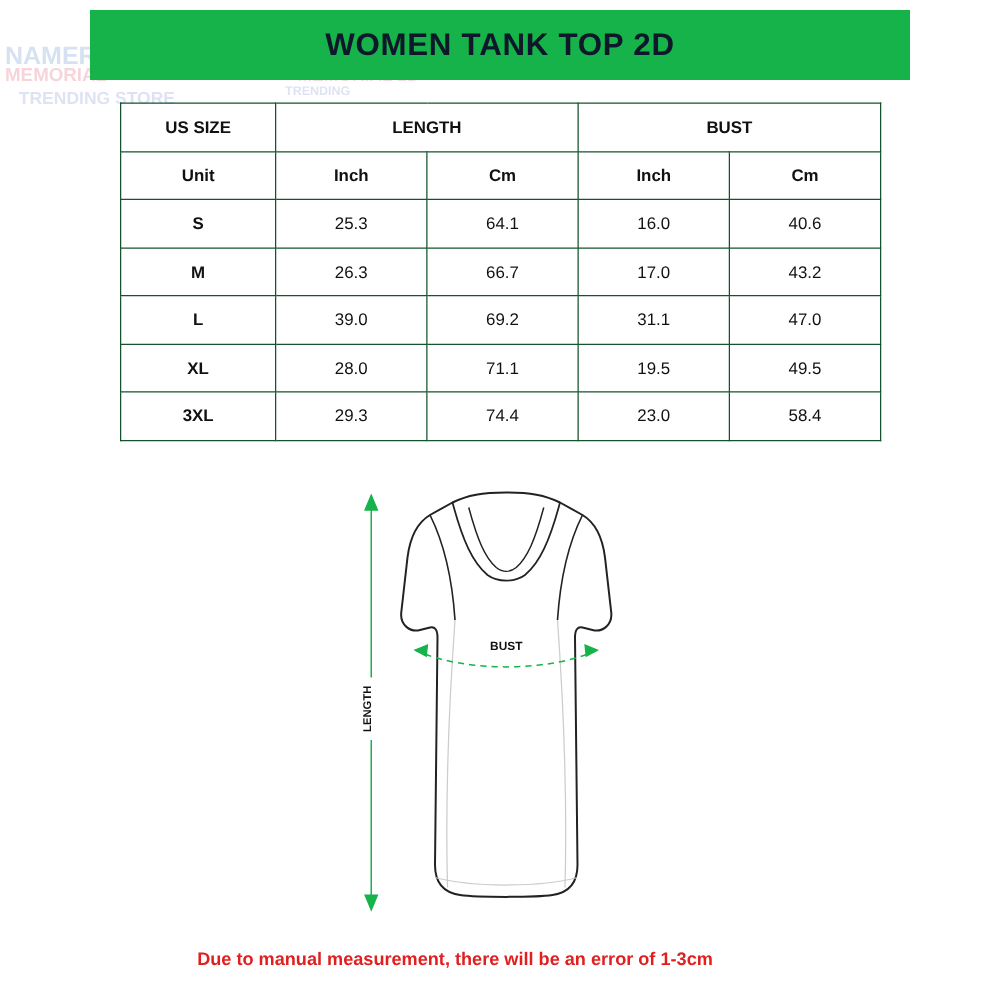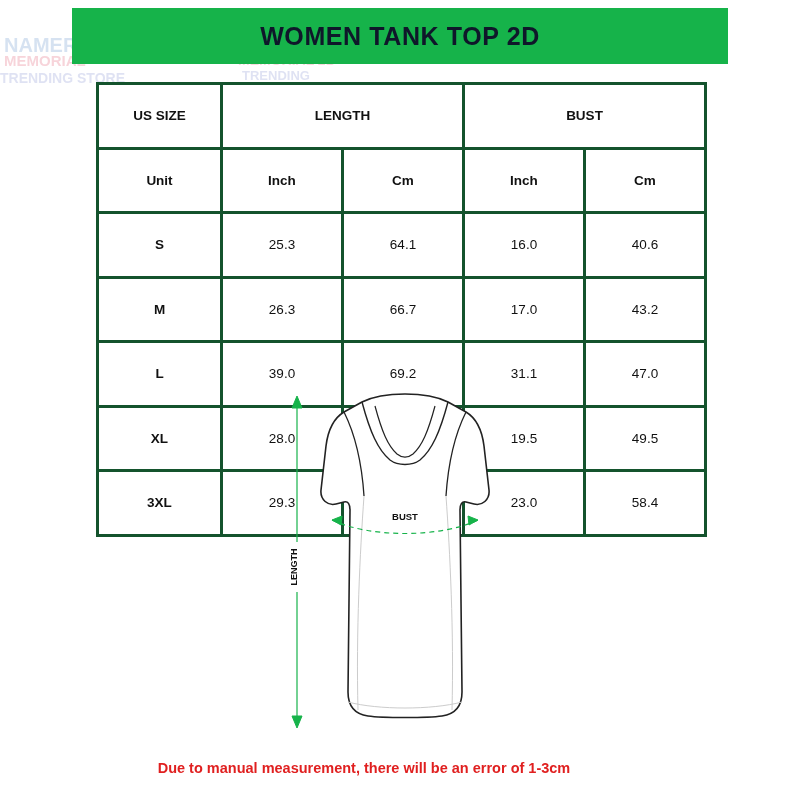--- a/index.html
+++ b/index.html
@@ -38,40 +38,40 @@
   
   .watermark {
     position: absolute;
     font-weight: bold;
     color: rgba(120,160,210,0.30);
     pointer-events: none;
     white-space: nowrap;
   }
   .wm1 { left: 4px;  top: 34px; font-size: 20px; }
   .wm2 { left: 4px;  top: 52px; font-size: 15px; color: rgba(230,120,140,0.32); }
-  .wm3 { left: 0;  top: 70px; font-size: 14px; color: rgba(150,160,215,0.30); }
+  .wm3 { left: 15px;  top: 70px; font-size: 14px; color: rgba(150,160,215,0.30); }
   .wm4 { left: 238px; top: 30px; font-size: 22px; color: rgba(150,175,220,0.35); }
   .wm5 { left: 238px; top: 52px; font-size: 14px; color: rgba(235,130,150,0.32); }
-  .wm6 { left: 242px; top: 68px; font-size: 13px; color: rgba(150,160,215,0.30); }
+  .wm6 { left: 228px; top: 68px; font-size: 10px; color: rgba(150,160,215,0.30); }
 
   
   .size-table {
     position: absolute;
     left: 96px;
     top: 82px;
     width: 608px;
     border-collapse: collapse;
     table-layout: fixed;
   }
   .size-table td, .size-table th {
-    border: 3px solid #14532d;
+    border: 1px solid #14532d;
     text-align: center;
     font-size: 13.5px;
     height: 37.5px;
-    padding: 12px;
+    padding: 0;
     color: #111;
     font-weight: normal;
   }
   .size-table th {
     font-weight: bold;
     font-size: 13.5px;
   }
   .size-table .colhead {
     font-weight: bold;
     margin-left: 41px;

